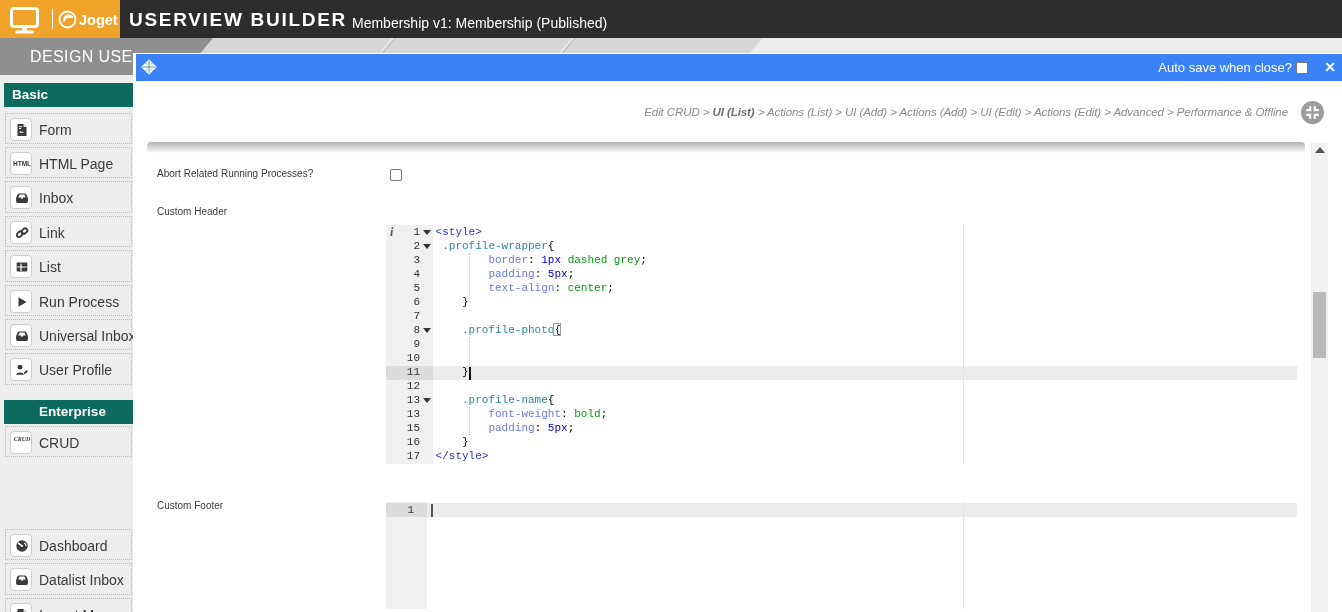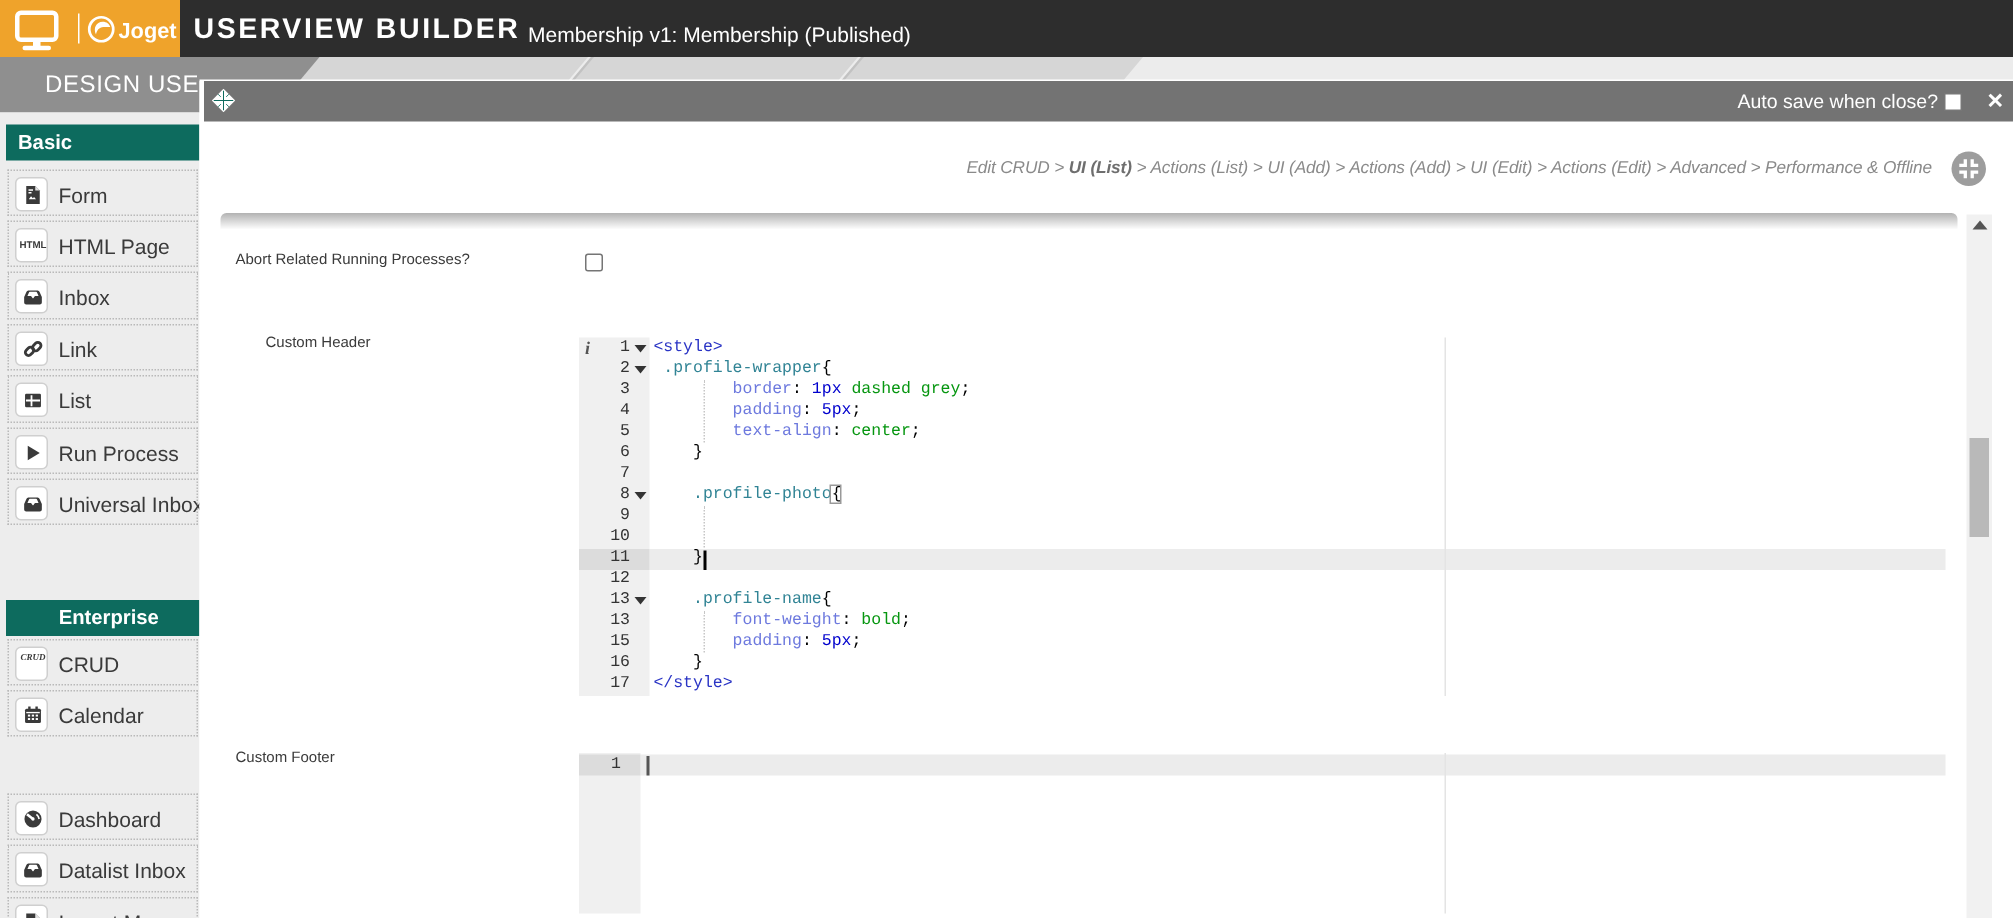--- a/index.html
+++ b/index.html
@@ -26,21 +26,21 @@
 
 #sidebar { left:0; top:75px; width:133px; height:537px; background:#ededed; overflow:hidden; }
 .sechead { position:absolute; left:4px; width:129px; height:24px; background:#0d6b5e; color:#fff; font-size:13.5px; font-weight:bold; line-height:24px; padding-left:8px; }
 .mrow { position:absolute; left:5px; width:127px; height:31.5px; border:1px dotted #b9b9b9; }
 .ibox { position:absolute; left:4px; top:4px; width:22px; height:23px; background:#fff; border:1px solid #cfcfcf; border-radius:4px; }
 .ibox svg { position:absolute; left:4px; top:4px; }
 .mlabel { position:absolute; left:33px; top:8px; font-size:14px; color:#3a3a3a; white-space:nowrap; }
 
 
 #modal { left:133px; top:53px; width:1209px; height:559px; background:#fff; }
-#mheader { position:absolute; left:3px; top:1px; right:0; height:27px; background:#737373; }
+#mheader { position:absolute; left:3px; top:1px; right:0; height:27px; background:#3b82f6; }
 #autosave { position:absolute; right:50px; top:6px; color:#fff; font-size:13px; }
 #hcheck { position:absolute; right:34px; top:8px; width:12px; height:12px; background:#fff; border:1px solid #777; }
 #hclose { position:absolute; right:6px; top:5px; color:#fff; font-size:14px; font-weight:bold; }
 
 
 #crumb { position:absolute; right:54px; top:53px; font-size:11.5px; font-style:italic; color:#8a8a8a; letter-spacing:-0.09px; }
 #crumb b { color:#6e6e6e;margin-top:32px; }
 #compress { position:absolute; left:1168px; top:48px; width:23px; height:23px; border-radius:50%; background:#9d9d9d; }
 
 
@@ -161,44 +161,35 @@
       <span class="mlabel">Run Process</span>
     </div>
   <div class="mrow" style="top:243.9px;">
       <span class="ibox">
         <svg width="14" height="14" viewBox="0 0 14 14">
           <path d="M2.6 3.6 a1.4 1.4 0 0 1 1.3 -1 h6.2 a1.4 1.4 0 0 1 1.3 1 l1.5 3.4 v3.6 a1.4 1.4 0 0 1 -1.4 1.4 h-9 a1.4 1.4 0 0 1 -1.4 -1.4 v-3.6 z M3.3 6.4 h2.4 l1.1 1.5 h0.4 l1.1 -1.5 h2.4 l-1.1 -2.6 a0.5 0.5 0 0 0 -0.5 -0.3 h-4.2 a0.5 0.5 0 0 0 -0.5 0.3 z" fill="#3a3a3a" fill-rule="evenodd"></path>
         </svg>
       </span>
       <span class="mlabel">Universal Inbox</span>
     </div>
+  <div class="mrow" style="top:278.3px;">
+      <span class="ibox">
+        <svg width="14" height="14" viewBox="0 0 14 14">
+          <circle cx="5" cy="4.2" r="2.4" fill="#3a3a3a"></circle>
+          <path d="M1.2 11.8 c0-3.2 7.6-3.2 7.6 0 z" fill="#3a3a3a"></path>
+          <path d="M9.2 9.6 l2.6-2.6 l1.2 1.2 l-2.6 2.6 l-1.6 0.4 z" fill="#3a3a3a"></path>
+        </svg>
+      </span>
+      <span class="mlabel">User Profile</span>
+    </div>
   <div class="mrow" style="top:350.5px;">
       <span class="ibox">
         <div style="position:absolute;left:1px;top:4px;width:20px;text-align:center;font-size:6px;font-weight:bold;font-style:italic;color:#3a3a3a;font-family:'Liberation Serif',serif;">CRUD</div>
       </span>
       <span class="mlabel">CRUD</span>
-    </div>
-  <div class="mrow" style="top:384.9px;">
-      <span class="ibox">
-        <svg width="14" height="14" viewBox="0 0 14 14">
-          <rect x="1.7" y="2.5" width="10.6" height="9.5" rx="1" fill="#3a3a3a"></rect>
-          <rect x="3.8" y="1" width="1.6" height="2.8" fill="#3a3a3a"></rect>
-          <rect x="8.6" y="1" width="1.6" height="2.8" fill="#3a3a3a"></rect>
-          <rect x="2.5" y="4.6" width="9" height="0.9" fill="#fff"></rect>
-          <g fill="#fff">
-            <rect x="3.6" y="6.4" width="1.5" height="1.3"></rect>
-            <rect x="6.2" y="6.4" width="1.5" height="1.3"></rect>
-            <rect x="8.8" y="6.4" width="1.5" height="1.3"></rect>
-            <rect x="3.6" y="8.7" width="1.5" height="1.3"></rect>
-            <rect x="6.2" y="8.7" width="1.5" height="1.3"></rect>
-            <rect x="8.8" y="8.7" width="1.5" height="1.3"></rect>
-          </g>
-        </svg>
-      </span>
-      <span class="mlabel">Calendar</span>
     </div>
   <div class="mrow" style="top:453.7px;">
       <span class="ibox">
         <svg width="14" height="14" viewBox="0 0 14 14">
           <circle cx="7" cy="7" r="5.7" fill="#3a3a3a"></circle>
           <path d="M7.2 7.2 L3.0 3.8" stroke="#fff" stroke-width="1.7"></path>
           <circle cx="7" cy="7" r="1.1" fill="#fff"></circle>
           <path d="M9.3 3.9 a5.2 5.2 0 0 1 1.8 3.1" stroke="#fff" stroke-width="1.1" fill="none"></path>
         </svg>
       </span>
@@ -245,21 +236,21 @@
       <path d="M12.7 5.2 L12.7 10.3 L17.8 10.3 L17.8 8.1 L14.9 8.1 L14.9 5.2 Z" fill="#fff"></path>
       <path d="M10.3 17.8 L10.3 12.7 L5.2 12.7 L5.2 14.9 L8.1 14.9 L8.1 17.8 Z" fill="#fff"></path>
       <path d="M12.7 17.8 L12.7 12.7 L17.8 12.7 L17.8 14.9 L14.9 14.9 L14.9 17.8 Z" fill="#fff"></path>
     </svg>
   </div>
 
   <div id="shadow"></div>
 
   <div class="flabel" style="top:112px; width:190px; line-height:17px;">Abort Related Running Processes?</div>
   <div id="abortcheck"></div>
-  <div class="flabel" style="top:170px;margin-left:20px;">Custom Header</div>
+  <div class="flabel" style="top:153px;">Custom Header</div>
   <div class="flabel" style="top:447px;">Custom Footer</div>
 
   <div class="editor" id="ed1" style="top:172px;height:239px;">
     <div class="activeline" style="left:47px;right:0;top:141px;"></div>
     <div class="printmargin" style="left:577px;"></div>
     <div class="guide" style="left:83px;top:28px;height:42px;"></div>
     <div class="guide" style="left:83px;top:112px;height:28px;"></div>
     <div class="guide" style="left:83px;top:182px;height:28px;"></div>
     <div class="gutter" style="width:47px;">
       <div style="position:absolute;left:0;top:141px;width:47px;height:14px;background:#dcdcdc;"></div>

